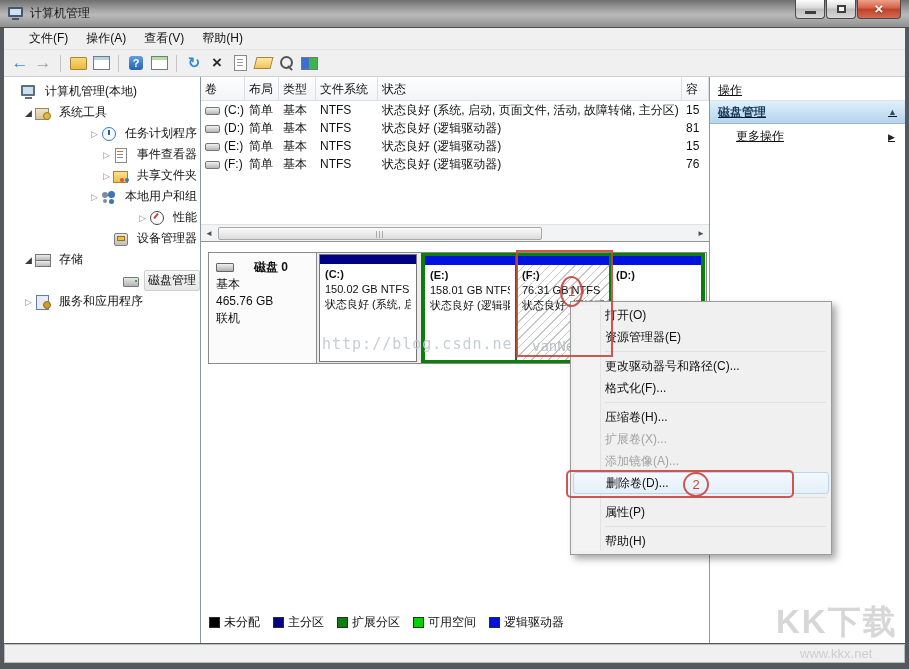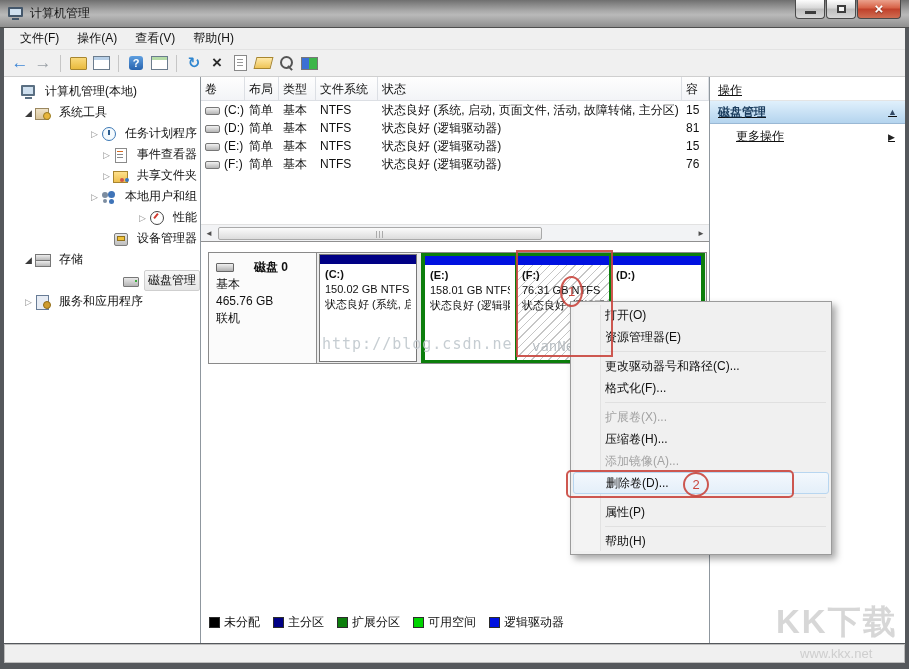--- a/index.html
+++ b/index.html
@@ -18,21 +18,21 @@
   .winbtn { height:19px; width:30px; border:1px solid #4a4a4a; border-top:none; border-radius:0 0 4px 4px;
     background:linear-gradient(#fdfdfd,#d7d7d7 45%,#bdbdbd 50%,#d8d8d8); margin-left:1px;
     display:flex; align-items:center; justify-content:center; position:relative; }
   .winbtn.close { width:44px; background:linear-gradient(#eba18c,#d66045 45%,#c0402a 50%,#cf6d52); }
   .glyph-min { width:11px; height:3px; background:#3d3d3d; margin-top:6px; }
   .glyph-restore { width:9px; height:8px; border:2px solid #3d3d3d; background:#f5f5f5; }
   .glyph-close::before { content:"×"; color:#fff; font-size:15px; font-weight:bold; line-height:17px; text-shadow:0 1px 1px rgba(0,0,0,.4); }
 
   
   .menubar { position:absolute; left:4px; top:28px; width:901px; height:22px; background:#f0f0f0;
-    border-bottom:1px solid #e3e3e3; display:flex; align-items:center; font-size:12px; padding-left:7px; }
+    border-bottom:1px solid #e3e3e3; display:flex; align-items:center; font-size:12px; padding-left:16px; }
   .menu-item { padding:3px 9px; }
   .toolbar { position:absolute; left:4px; top:50px; width:901px; height:27px; background:#f0f0f0;
     border-bottom:1px solid #cfcfcf; display:flex; align-items:center; padding-left:6px; gap:3px; }
   .ti { width:20px; height:20px; position:relative; display:flex; align-items:center; justify-content:center; }
   .tsep { width:1px; height:17px; background:#c6c6c6; margin:0 4px; }
   .ti-back::before { content:"←"; font-size:17px; font-weight:bold; color:#3f87d6; }
   .ti-fwd::before { content:"→"; font-size:17px; font-weight:bold; color:#9aa0a6; }
   .ti-folder::before { content:""; width:15px; height:11px; background:linear-gradient(#f9d97a,#e9ba3e); border:1px solid #a8862f; border-radius:1px; }
   .ti-window::before { content:""; width:15px; height:12px; border:1px solid #6b7c8d; background:#fff; box-shadow:inset 0 3px #b8d0e8; }
   .ti-window2::before { content:""; width:15px; height:12px; border:1px solid #6b7c8d; background:#fff; box-shadow:inset 0 3px #b5dca8; }
@@ -389,22 +389,22 @@
 
 <div class="statusbar"></div>
 
 <div class="cmenu">
   <div class="mi">打开(O)</div>
   <div class="mi">资源管理器(E)</div>
   <div class="msep"></div>
   <div class="mi">更改驱动器号和路径(C)...</div>
   <div class="mi">格式化(F)...</div>
   <div class="msep"></div>
+  <div class="mi">压缩卷(H)...</div>
   <div class="mi disabled">扩展卷(X)...</div>
-  <div class="mi">压缩卷(H)...</div>
   <div class="mi disabled">添加镜像(A)...</div>
   <div class="mi hl">删除卷(D)...</div>
   <div class="msep"></div>
   <div class="mi">属性(P)</div>
   <div class="msep"></div>
   <div class="mi">帮助(H)</div>
 </div>
 
 <div class="ann ann-rect1"></div>
 <div class="ann ann-circ ann-c1">1</div>

